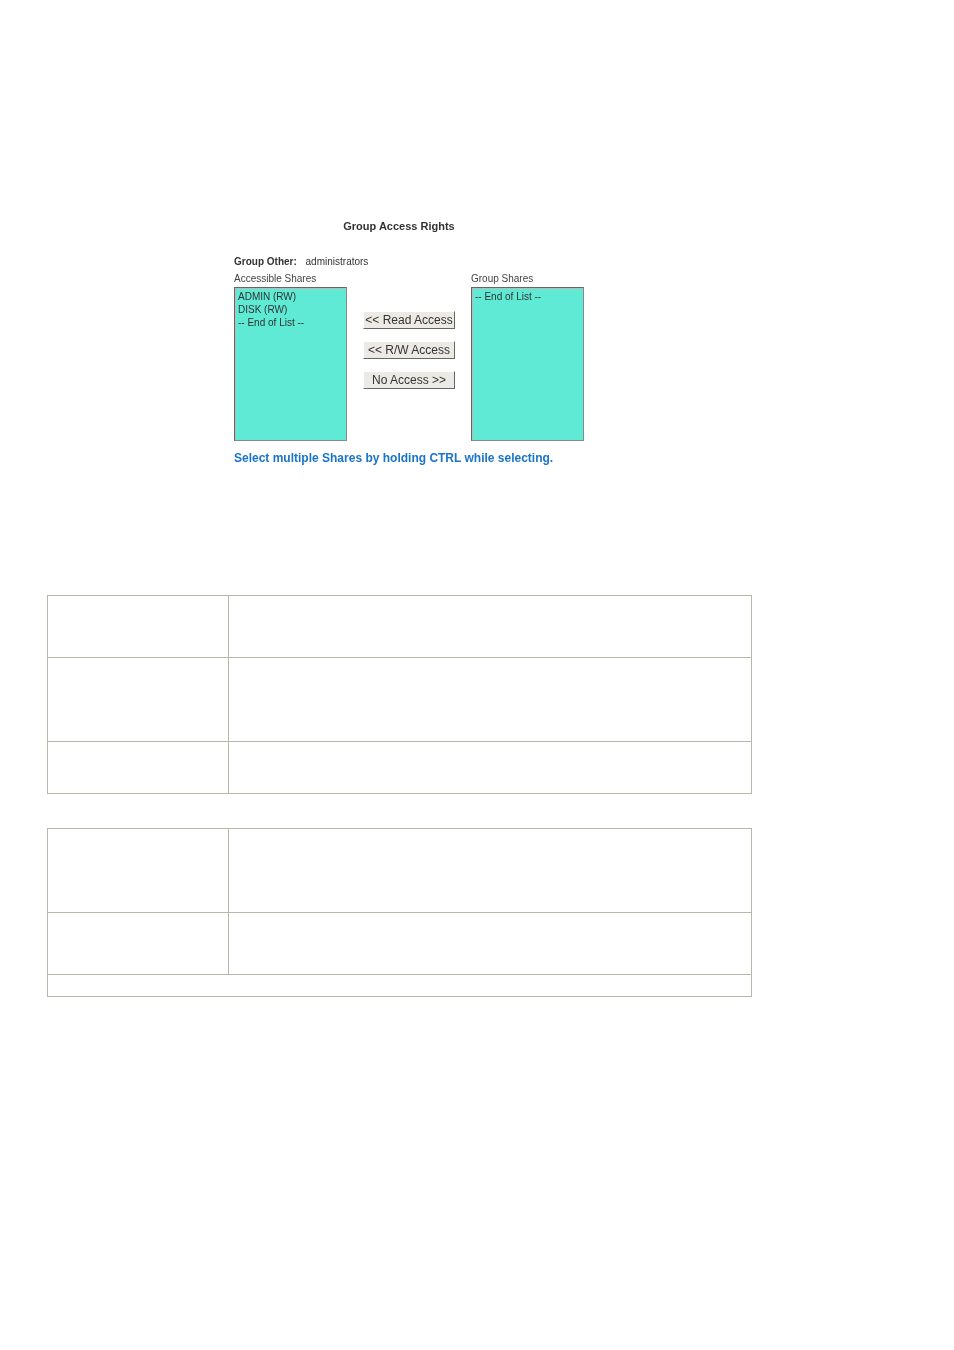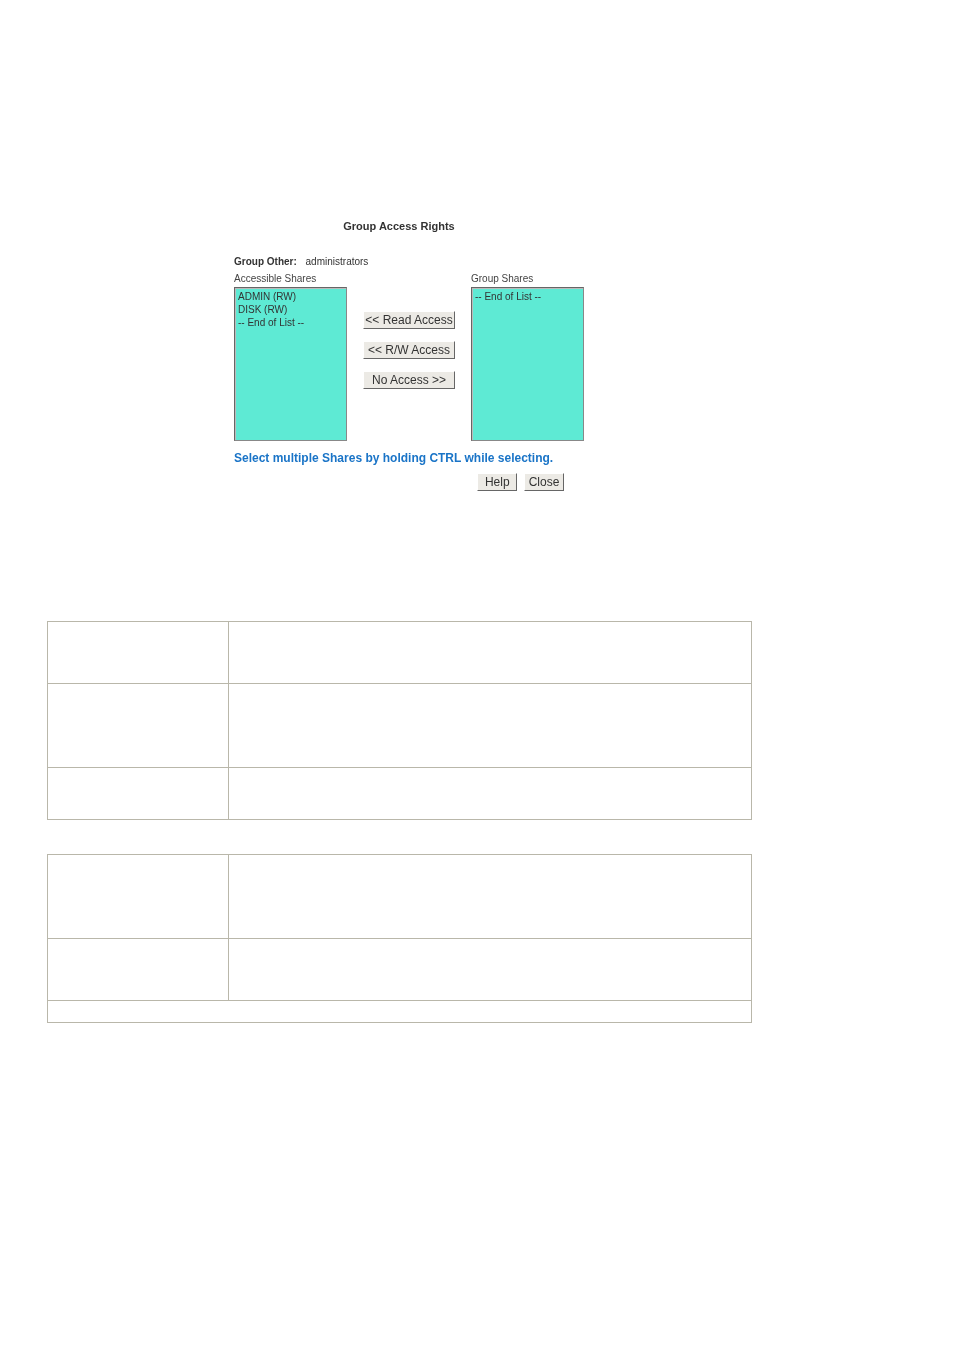--- a/index.html
+++ b/index.html
@@ -155,24 +155,20 @@
       <div>
         <div class="col-label">Group Shares</div>
         <div class="listbox">
           <div class="item">-- End of List --</div>
         </div>
       </div>
     </div>
 
     <div class="hint">Select multiple Shares by holding CTRL while selecting.</div>
 
-    <div class="bottom-btns">
-      <button class="btn">Help</button>
-      <button class="btn">Close</button>
-    </div>
   </div>
 </div>
 
 <div class="tables-area">
   <table class="tbl">
     <tbody>
           <tr class="r-h">
             <td class="c1"></td>
             <td></td>
           </tr>

